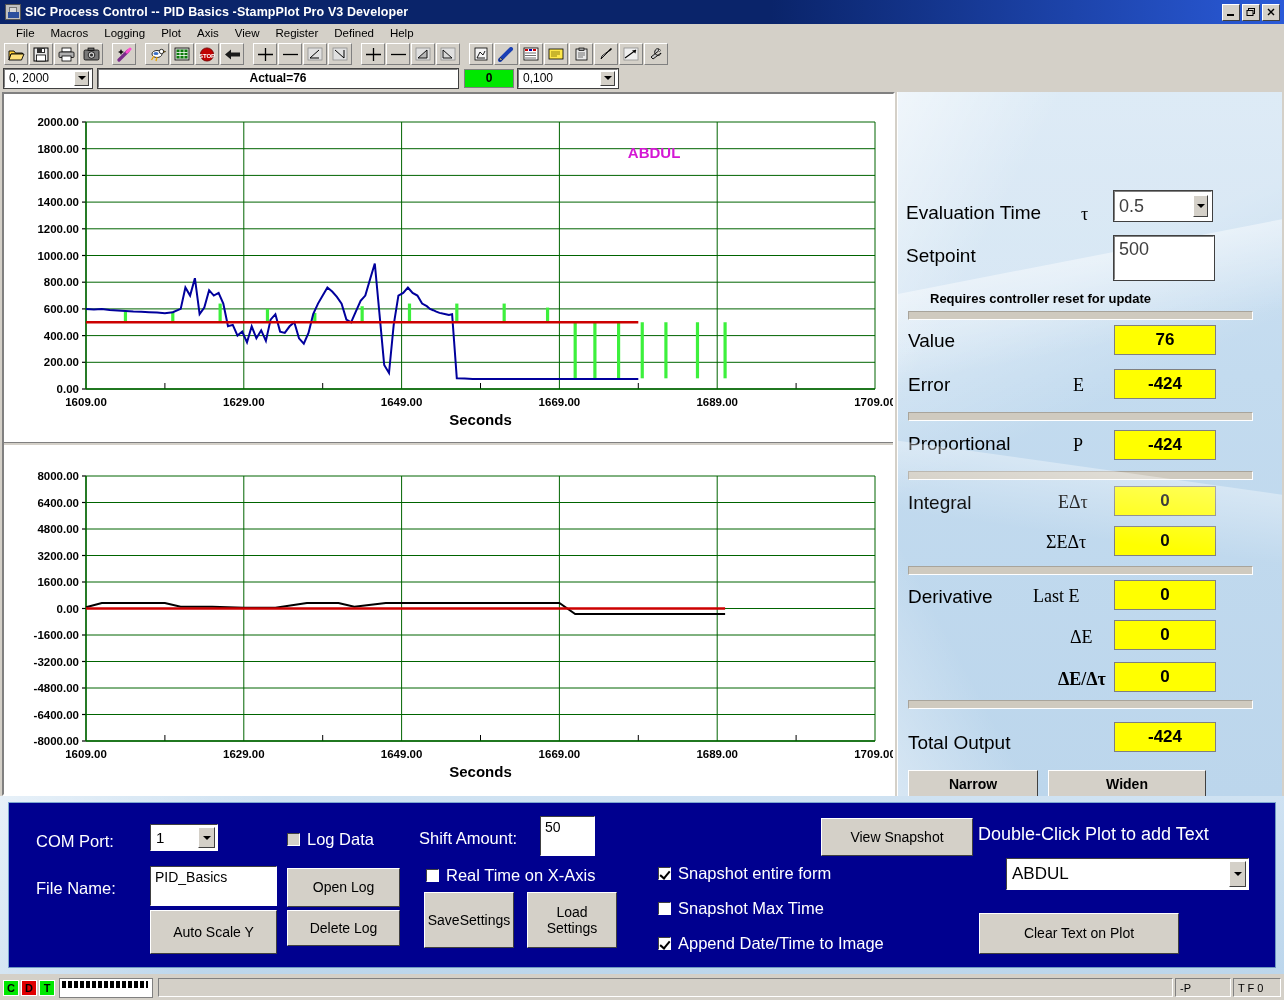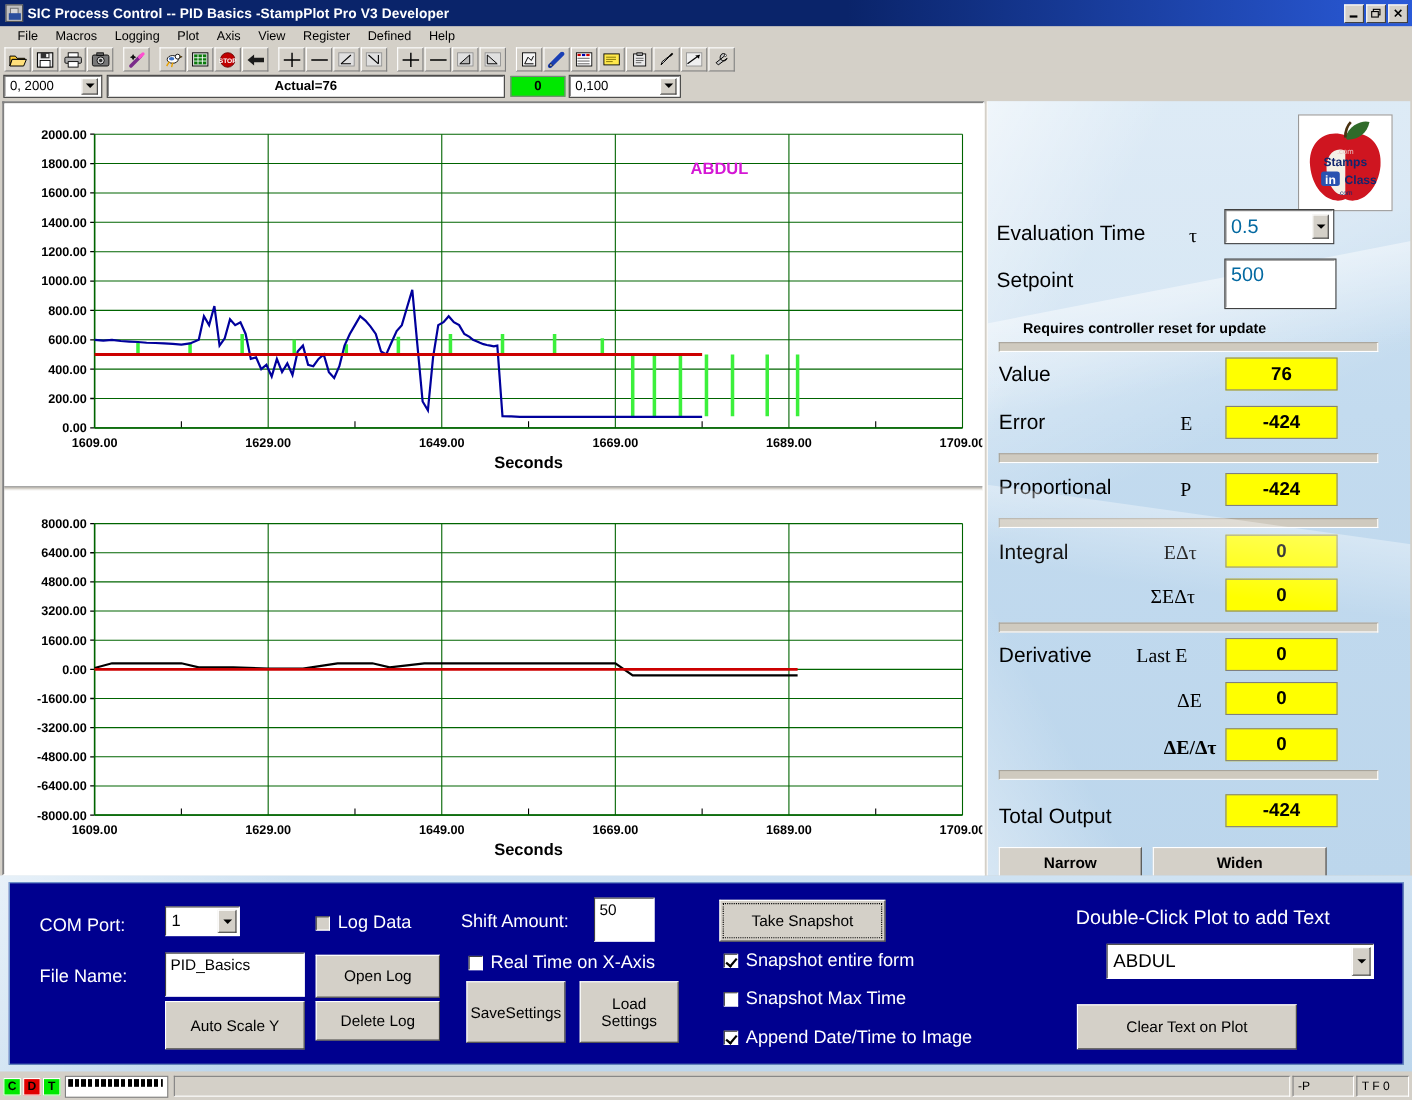--- a/index.html
+++ b/index.html
@@ -137,21 +137,21 @@
     position:absolute;right:16px;top:12px;width:86px;height:88px;
     background:#fff;border:1px solid #999;
     display:flex;align-items:center;justify-content:center;overflow:hidden;
   }
   .rp-row{position:absolute;display:flex;align-items:center;}
   .rp-label{font-size:19px;color:#000;font-family:"Liberation Sans",sans-serif;}
   .rp-sym{font-size:18px;color:#000;font-family:"Liberation Serif",serif;}
   .rp-input{
     background:#fff;border-top:1px solid #808080;border-left:1px solid #808080;
     border-right:1px solid #fff;border-bottom:1px solid #fff;outline:1px solid #404040;
-    font-size:18px;color:#0369a1;display:flex;align-items:center;padding-left:4px;
+    font-size:18px;color:#404040;display:flex;align-items:center;padding-left:4px;
   }
   .rp-val{
     background:#ffff00;border:1px solid #808080;
     font-size:17px;font-weight:bold;color:#000;
     display:flex;align-items:center;justify-content:center;
   }
   .rp-divider{
     position:absolute;height:9px;
     background:#cfcabf;
     border-top:1px solid #a8a49b;border-left:1px solid #a8a49b;
@@ -608,34 +608,20 @@
         <line x1="82" y1="295" x2="871" y2="295" stroke="#006400" stroke-width="1.4"></line>
         <polyline points="82.0,161.3 97.8,157.0 129.3,157.0 160.9,157.0 176.7,160.7 208.2,160.7 239.8,161.8 271.4,161.8 302.9,157.0 334.5,157.0 350.3,160.7 381.8,157.0 413.4,157.0 444.9,157.0 476.5,157.0 508.1,157.0 539.6,157.0 555.4,157.0 571.2,168.0 721.1,168.0" fill="none" stroke="#000000" stroke-width="2" stroke-linejoin="miter" stroke-linecap="butt"></polyline>
         <polyline points="82.0,162.5 721.1,162.5" fill="none" stroke="#cc0000" stroke-width="2.6" stroke-linejoin="miter" stroke-linecap="butt"></polyline>
         <text x="476.5" y="331" text-anchor="middle" font-size="15" font-family="Liberation Sans, sans-serif" font-weight="bold" fill="#000">Seconds</text>
       </svg>
   </div>
 </div>
 
 <div id="right-panel">
 
-  <div id="logo">
-    <svg width="80" height="82" viewBox="0 0 80 82">
-      <path d="M40 16 C22 10 6 22 8 44 C10 66 26 80 40 74 C54 80 70 66 72 44 C74 22 58 10 40 16 Z" fill="#cf1520"></path>
-      <path d="M40 30 C30 26 22 34 23 48 C24 62 32 72 40 70 Z" fill="#f4f0e6"></path>
-      <path d="M40 18 C44 6 56 2 62 4 C60 14 52 20 42 20 Z" fill="#2f6b2a"></path>
-      <path d="M40 18 C40 12 42 7 45 4" stroke="#4a3110" stroke-width="2.5" fill="none"></path>
-      <text x="40" y="33" font-size="7" font-family="Liberation Sans, sans-serif" fill="#e8c0c0" text-anchor="middle">.com</text>
-      <text x="40" y="44" font-size="11" font-weight="bold" font-family="Liberation Sans, sans-serif" fill="#12266e" text-anchor="middle">Stamps</text>
-      <rect x="18" y="49" width="17" height="13" rx="2.5" fill="#2952b0"></rect>
-      <text x="26.5" y="60" font-size="11" font-weight="bold" font-family="Liberation Sans, sans-serif" fill="#fff" text-anchor="middle">in</text>
-      <text x="54" y="60" font-size="11" font-weight="bold" font-family="Liberation Sans, sans-serif" fill="#12266e" text-anchor="middle">Class</text>
-      <text x="40" y="70" font-size="6" font-family="Liberation Sans, sans-serif" fill="#12266e" text-anchor="middle">.com</text>
-    </svg>
-  </div>
 
   <div class="rp-row" style="left:8px; top:110px;">
     <span class="rp-label">Evaluation Time</span>
   </div>
   <div class="rp-row" style="left:183px; top:112px;">
     <span class="rp-sym">τ</span>
   </div>
   <div class="rp-input combo" style="position:absolute;left:216px;top:99px;width:98px;height:30px;">
     <span>0.5</span>
     <span class="arrow" style="right:3px;top:3px;width:15px;height:22px;">
@@ -760,21 +746,21 @@
 
   <div class="bp bp-btn" style="left:415px;top:89px;width:90px;height:56px;flex-direction:row;">
     <span>Save</span>
     <span>Settings</span>
   </div>
   <div class="bp bp-btn" style="left:518px;top:89px;width:90px;height:56px;flex-direction:column;">
     <span>Load</span>
     <span>Settings</span>
   </div>
 
-  <div class="bp bp-btn focus" style="left:645px;top:15px;width:151px;height:38px;">Take Snapshot</div>
+  <div class="bp bp-btn" style="left:812px;top:15px;width:152px;height:38px;">View Snapshot</div>
 
   <div class="bp bp-chk" style="left:649px;top:61px;">
     <span class="chkbox checked"></span>
     <span class="bp-label">Snapshot entire form</span>
   </div>
   <div class="bp bp-chk" style="left:649px;top:96px;">
     <span class="chkbox"></span>
     <span class="bp-label">Snapshot Max Time</span>
   </div>
   <div class="bp bp-chk" style="left:649px;top:131px;">

